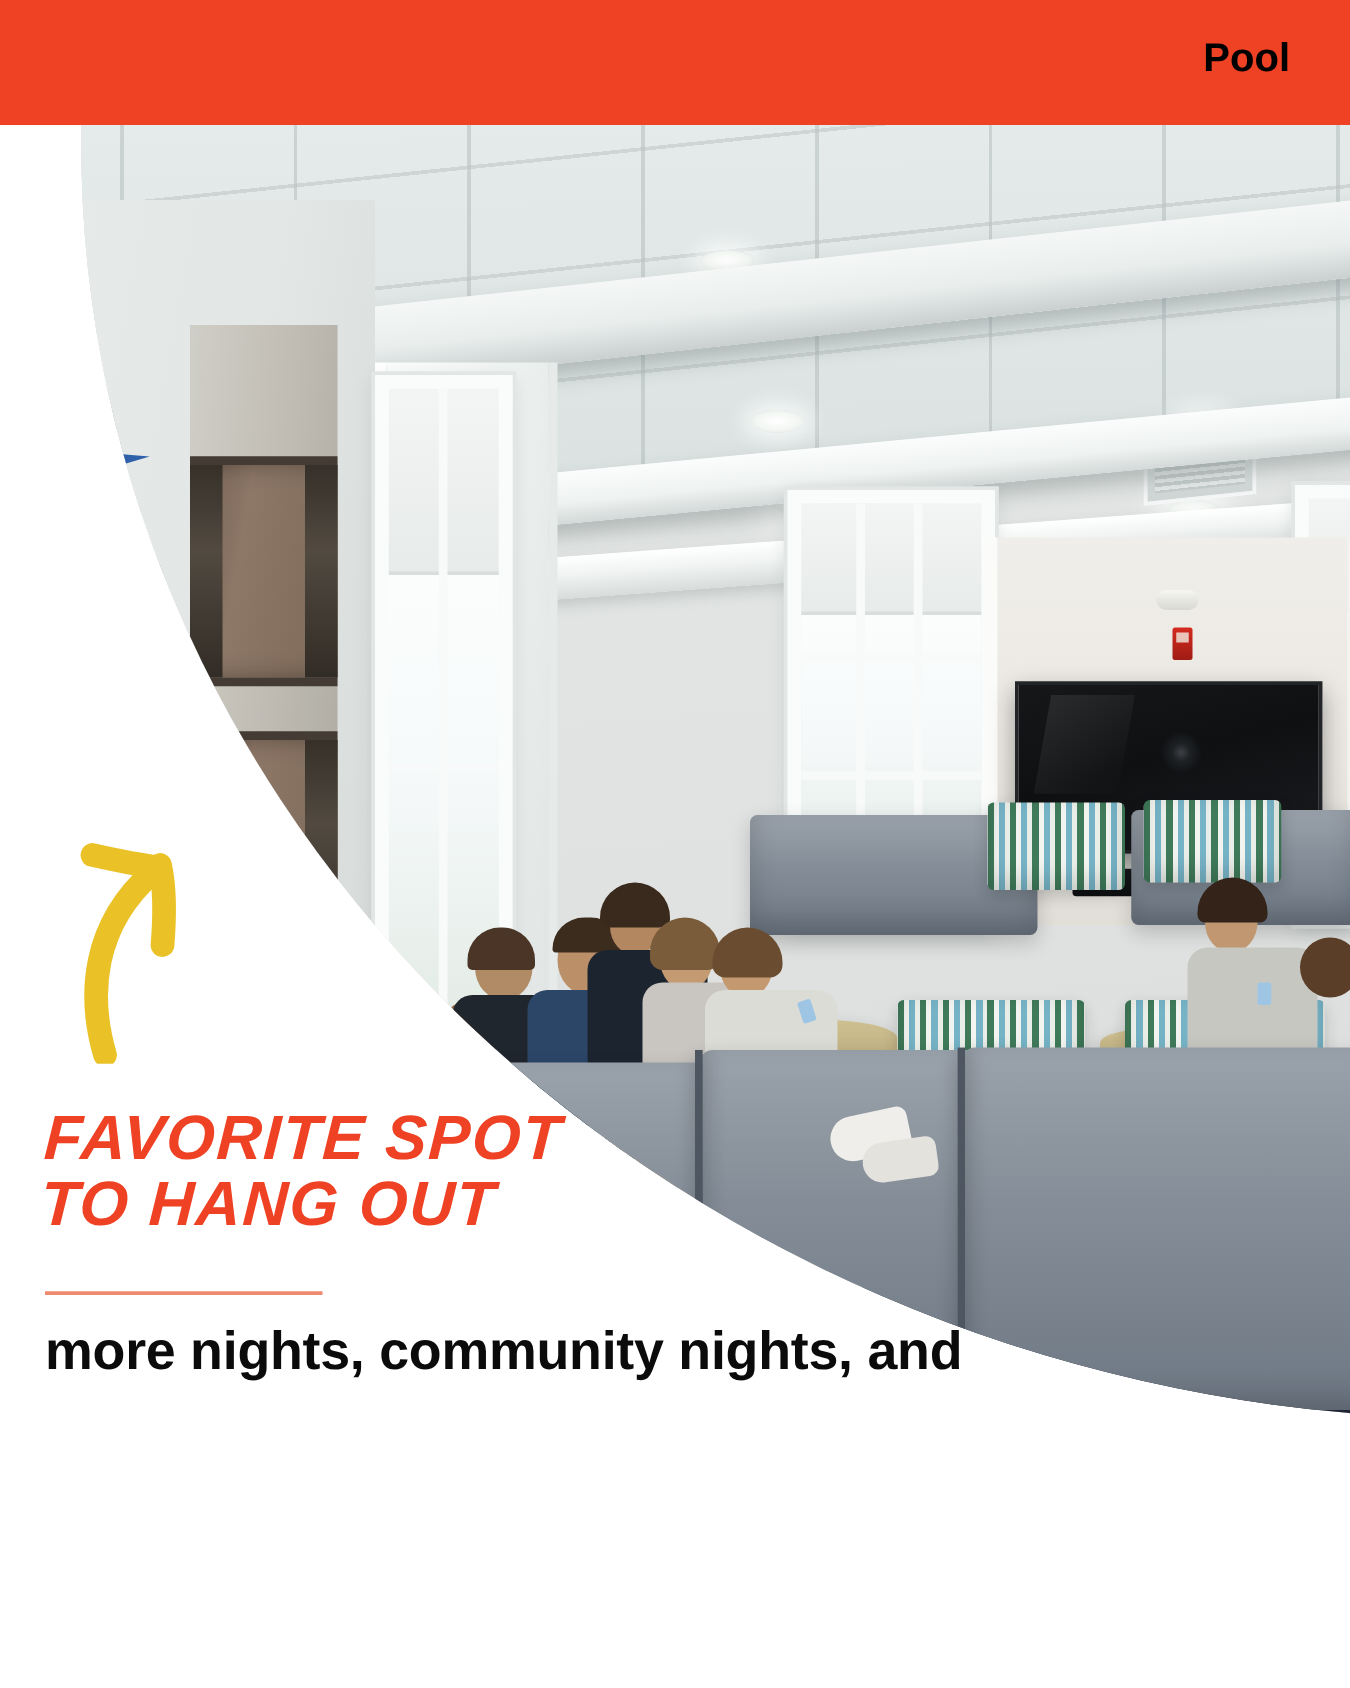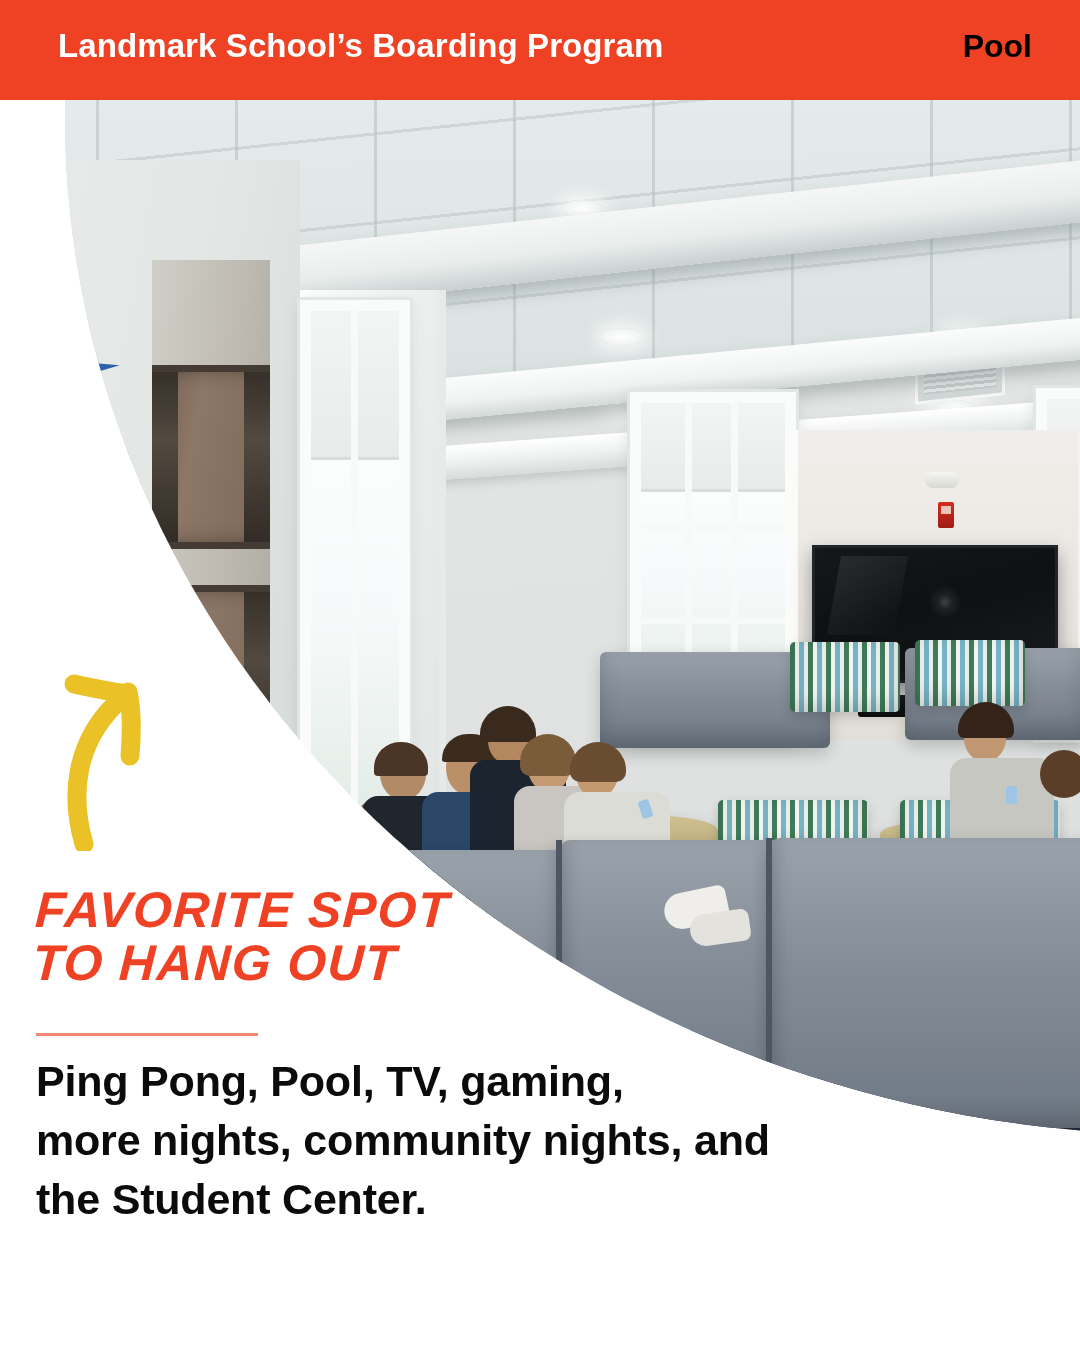--- a/index.html
+++ b/index.html
@@ -333,21 +333,20 @@
     letter-spacing: -0.2px;
   }
   .body-copy span { display:block; }
 </style>
 </head>
 <body>
 
 <div id="poster">
 
   <div class="header-bar">
-    <div class="header-title">Landmark School’s Boarding Program</div>
     <div class="header-name">Pool</div>
   </div>
 
   <div class="photo-wrap">
     <div class="photo">
 
       <div class="wall-back"></div>
 
       <div class="ceiling">
         <div class="ceiling-grid"></div>
@@ -513,18 +512,16 @@
   </div>
 
   <div class="kicker">
     <span>Favorite Spot</span>
     <span>to Hang Out</span>
   </div>
 
   <div class="rule"></div>
 
   <div class="body-copy">
-    <span>Ping Pong, Pool, TV, gaming,</span>
     <span>more nights, community nights, and</span>
-    <span>the Student Center.</span>
   </div>
 
 </div>
 
 </body></html>

